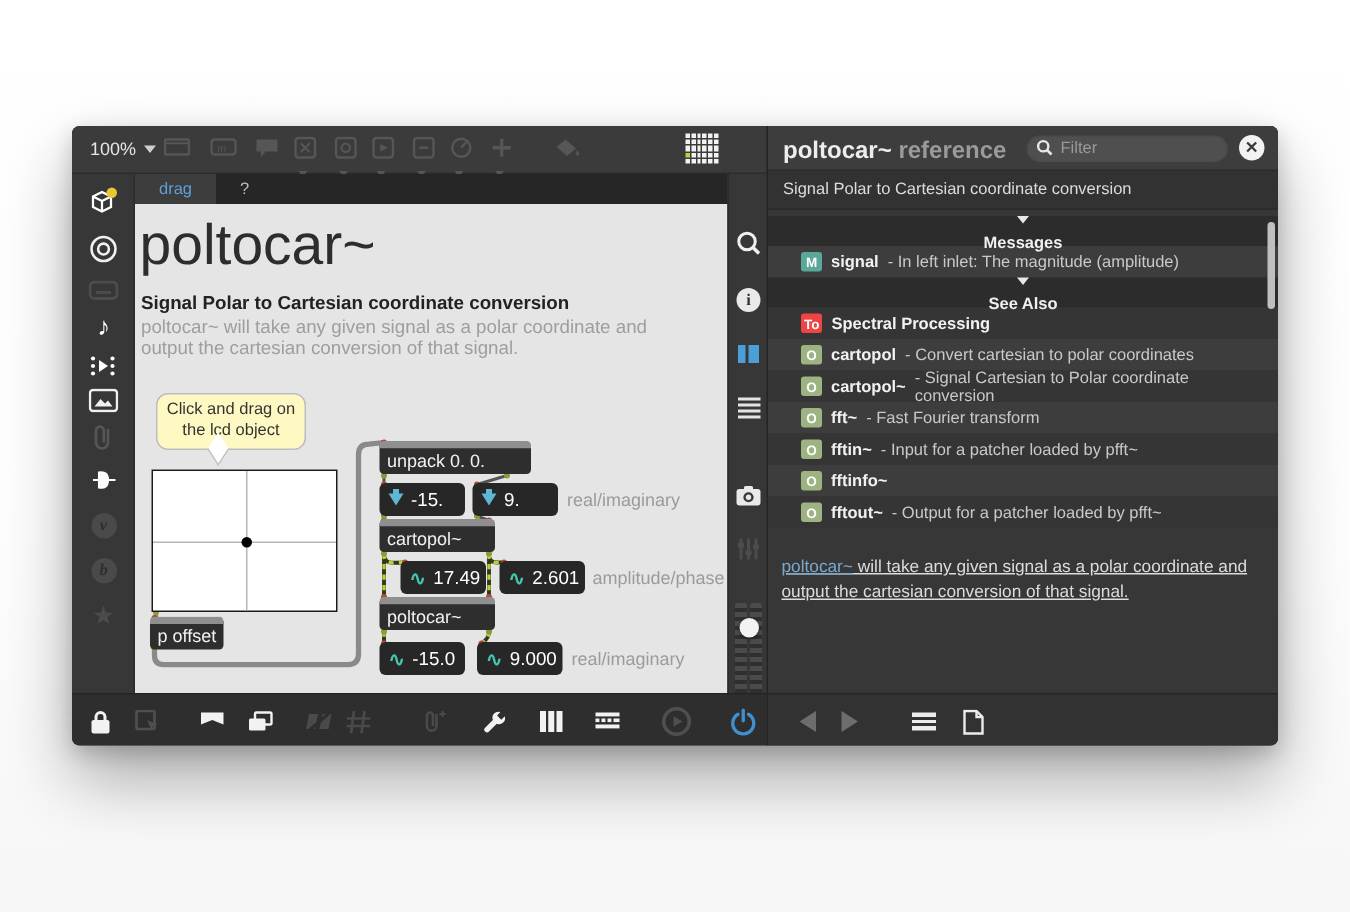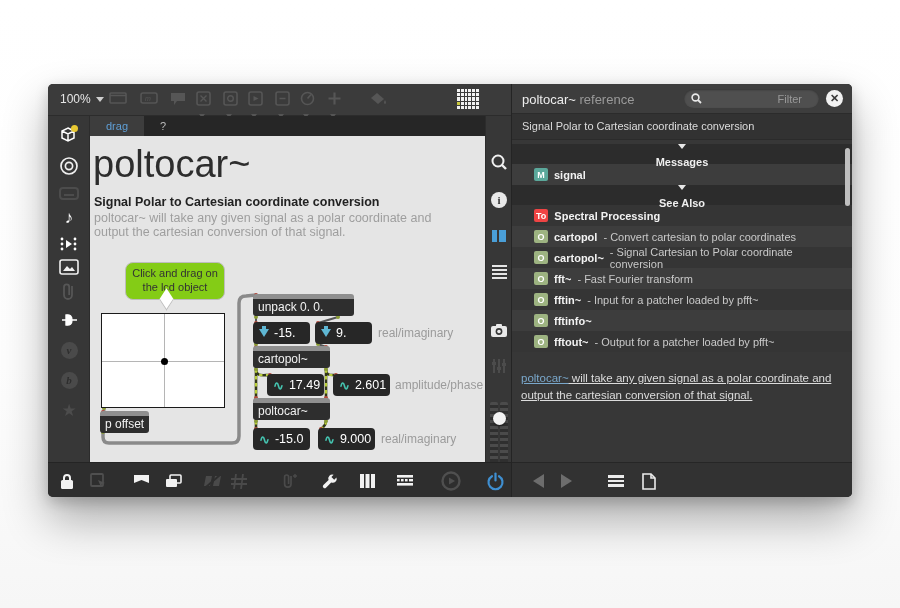--- a/index.html
+++ b/index.html
@@ -25,21 +25,21 @@
   .circle-letter { width:17px; height:17px; border-radius:50%; background:#4a4a4a; color:#2e2e2e; font-size:11px; font-style:italic; font-weight:bold; display:flex; align-items:center; justify-content:center; font-family:"Liberation Serif",serif; }
 
   
   .tabbar { position:absolute; left:42px; top:32px; width:395px; height:20px; background:#262626; display:flex; }
   .tab { height:20px; padding:0 16px; font-size:11px; display:flex; align-items:center; color:#bbb; cursor:pointer; }
   .tab.active { background:#3d3d3d; color:#5f9fd6; }
   .canvas { position:absolute; left:42px; top:52px; width:395px; height:326px; background:#e5e5e5; color:#2d2d2d; }
   .patch-title { position:absolute; left:3px; top:7px; font-size:38px; color:#2d2d2d; letter-spacing:0; }
   .patch-sub { position:absolute; left:4px; top:59px; font-size:12.5px; font-weight:bold; color:#222; }
   .patch-desc { position:absolute; left:4px; top:75px; width:372px; font-size:12.5px; color:#9e9e9e; line-height:1.15; }
-  .bubble { position:absolute; left:35px; top:126px; width:100px; padding:4px 6px; background:#84cc16; border:1px solid #bdbdbd; border-radius:8px; font-size:11px; color:#333; text-align:center; line-height:1.25; }
+  .bubble { position:absolute; left:14px; top:126px; width:100px; padding:4px 6px; background:#fef9c3; border:1px solid #bdbdbd; border-radius:8px; font-size:11px; color:#333; text-align:center; line-height:1.25; }
   .bubble::after { content:""; position:absolute; left:34px; bottom:-7px; width:12px; height:12px; background:#fff; border-right:1px solid #bdbdbd; border-bottom:1px solid #bdbdbd; transform:rotate(45deg) skew(12deg,12deg); }
   .lcd { position:absolute; left:11px; top:177px; width:124px; height:95px; background:#fff; border:1px solid #1a1a1a; }
   .lcd .vline { position:absolute; left:62px; top:0; width:1px; height:100%; background:#b5b5b5; }
   .lcd .hline { position:absolute; top:47px; left:0; height:1px; width:100%; background:#b5b5b5; }
   .lcd .dot { position:absolute; left:59px; top:44px; width:7px; height:7px; border-radius:50%; background:#000; }
   .objbox { position:absolute; background:#2e2e2e; border-top:5px solid #8f8f8f; border-radius:3px; color:#f2f2f2; font-size:12px; line-height:17px; padding:0 5px; white-space:nowrap; }
   .numbox { position:absolute; height:22px; background:#272727; border-radius:4px; color:#fff; font-size:12.5px; display:flex; align-items:center; gap:5px; padding:0 6px; }
   .flo-arrow { width:0; height:0; border-left:5px solid transparent; border-right:5px solid transparent; border-top:8px solid #5fb7d4; position:relative; }
   .flo-arrow::before { content:""; position:absolute; left:-2px; top:-11px; width:4px; height:4px; background:#5fb7d4; }
   .sig-glyph { color:#45c4b0; font-size:13px; font-weight:bold; }
@@ -59,24 +59,24 @@
   .zoom-widget .col.r { left:10px; }
   .zoom-widget .knob { position:absolute; left:3px; top:10px; width:13px; height:13px; border-radius:50%; background:#f2f2f2; box-shadow:0 1px 2px rgba(0,0,0,.5); }
 
   
   .bottombar { position:absolute; left:0; top:378px; width:463px; height:35px; background:#2e2e2e; border-top:1px solid #242424; }
   .bb-icon { position:absolute; top:8px; width:22px; height:20px; display:flex; align-items:center; justify-content:center; }
 
   
   .panel { position:absolute; left:463px; top:0; width:341px; height:413px; background:#373737; border-left:1px solid #242424; }
   .panel-header { position:absolute; left:0; top:0; width:100%; height:30px; background:#3d3d3d; border-bottom:1px solid #2b2b2b; }
-  .panel-title { position:absolute; left:10px; top:8px; font-size:13px; color:#ededed; }
+  .panel-title { position:absolute; left:10px; top:8px; font-size:16px; color:#ededed;font-weight:bold; }
   .panel-title .suffix { color:#9a9a9a; }
   .filter-pill { position:absolute; left:172px; top:5px; width:135px; height:19px; background:#4f4f4f; border-radius:10px; display:flex; align-items:center; padding:0 7px; gap:5px; box-shadow:inset 0 1px 2px rgba(0,0,0,.35); }
-  .filter-pill input { background:transparent; border:none; outline:none; color:#ddd; font-size:11px; width:95px;text-align:right; }
+  .filter-pill input { background:transparent; border:none; outline:none; color:#ddd; font-size:11px; width:95px; }
   .filter-pill input::placeholder { color:#999; }
   .close-btn { position:absolute; right:9px; top:6px; width:17px; height:17px; border-radius:50%; background:#f2f2f2; color:#3a3a3a; font-size:11px; font-weight:bold; display:flex; align-items:center; justify-content:center; cursor:pointer; }
   .panel-summary { position:absolute; left:0; top:30px; width:100%; height:26px; background:#323232; color:#dcdcdc; font-size:11px; padding:6px 10px; border-bottom:1px solid #2b2b2b; }
   .ref-list { position:absolute; left:0; top:60px; width:100%; }
   .ref-header { height:20px; background:#2c2c2c; color:#f0f0f0; font-size:11px; font-weight:bold; display:flex; align-items:center; gap:7px; padding:0 10px; cursor:pointer;flex-direction:column; }
   .ref-header .tri { width:0; height:0; border-left:4px solid transparent; border-right:4px solid transparent; border-top:5px solid #e8e8e8; }
   .ref-row { height:21px; display:flex; align-items:center; gap:6px; padding:0 10px 0 22px; font-size:11px; color:#c9c9c9; cursor:pointer; }
   .ref-row.alt0 { background:#3d3d3d; }
   .ref-row.alt1 { background:#353535; }
   .badge { min-width:14px; height:13px; border-radius:2px; color:#fff; font-size:9px; font-weight:bold; display:flex; align-items:center; justify-content:center; padding:0 2px; }
@@ -531,20 +531,21 @@
       <div class="panel-summary">Signal Polar to Cartesian coordinate conversion</div>
 
       <div class="ref-list" id="ref-list">
           <div class="ref-header">
             <span class="tri"></span>
             <span>Messages</span>
           </div>
           <div class="ref-row alt0">
             <span class="badge" style="background: rgb(91, 168, 155);">M</span>
             <span class="ref-name">signal</span>
+            <span class="ref-desc">- In left inlet: The magnitude (amplitude)</span>
           </div>
           <div class="ref-header">
             <span class="tri"></span>
             <span>See Also</span>
           </div>
           <div class="ref-row alt1">
             <span class="badge" style="background: #ef4444;">To</span>
             <span class="ref-name">Spectral Processing</span>
           </div>
           <div class="ref-row alt0">

